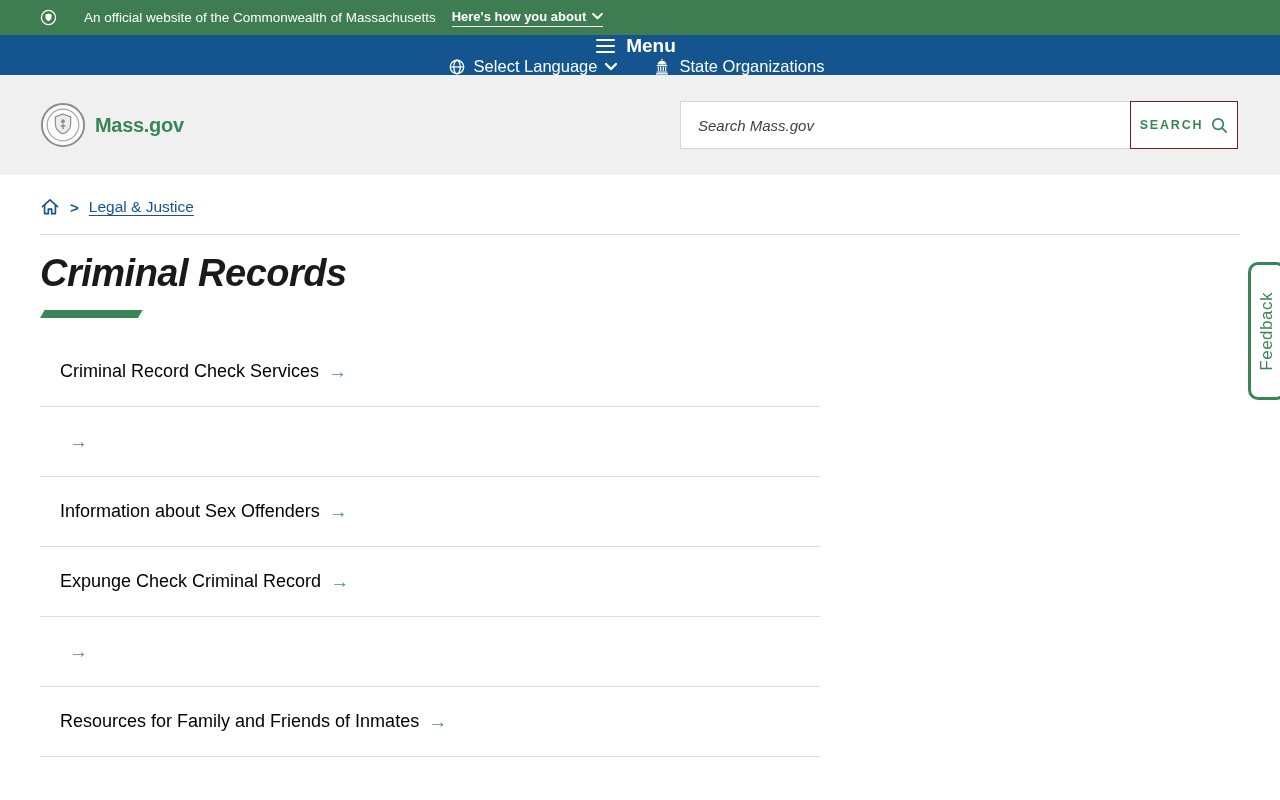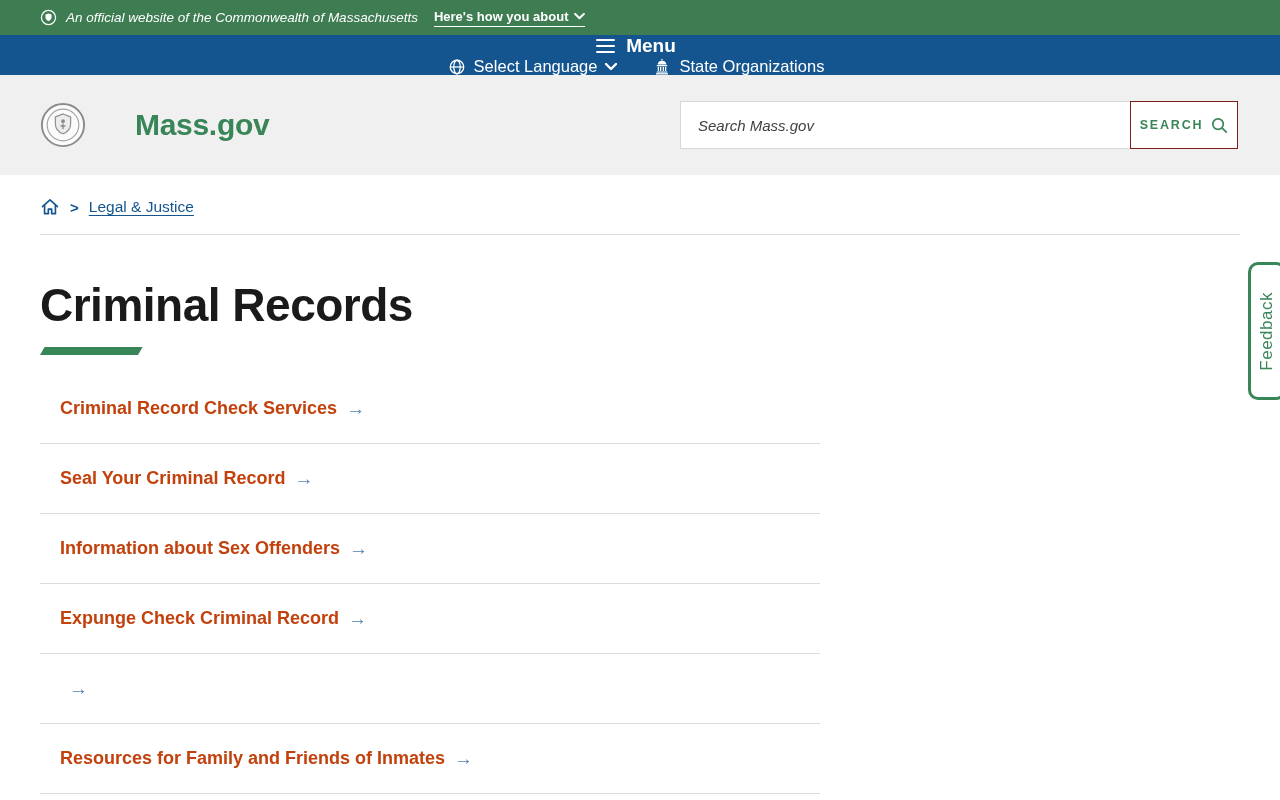--- a/index.html
+++ b/index.html
@@ -10,21 +10,21 @@
     overflow:hidden;
     position:relative;
   }
 
   
   .banner {
     height:35px; background:#3e7c52; color:#fff;
     display:flex; align-items:center; padding-left:40px;
   }
   .banner .seal-mini { width:17px; height:17px; display:block; }
-  .banner-text { font-size:13.5px; margin-left:9px;font-style:italic; }
+  .banner-text { font-size:13.5px; margin-left:27px; }
   .hyk {
     margin-left:16px; display:flex; align-items:center; gap:6px;
     font-size:13px; font-weight:bold; cursor:pointer;
     border-bottom:1.5px solid #fff; padding-bottom:2px;
   }
 
   
   .menubar {
     height:40px; background:#14558F; color:#fff;
     display:flex; align-items:center; justify-content:space-between;
@@ -39,21 +39,21 @@
   .menu-item { display:flex; align-items:center; gap:8px; font-size:16.5px; cursor:pointer; }
 
   
   .siteheader {
     height:100px; background:#f0f0f0;
     display:flex; align-items:center; justify-content:space-between;
     padding:0 42px 0 40px;
   }
   .logo { display:flex; align-items:center; gap:9px; cursor:pointer; }
   .logo-seal { width:46px; height:46px; display:block; }
-  .site-name { font-size:30px; font-weight:bold; color:#388557; letter-spacing:-0.3px;margin-left:40px; }
+  .site-name { font-size:20px; font-weight:bold; color:#388557; letter-spacing:-0.3px; }
   .search { display:flex; height:48px; width:558px; }
   .search-input {
     flex:1; border:1px solid #d6d6d6; border-right:none; background:#fff;
     padding:0 17px; font-size:15px; color:#222; outline:none;
     font-family:"Liberation Sans", sans-serif;
   }
   .search-input::placeholder { font-style:italic; color:#3f3f3f; opacity:1; }
   .search-btn {
     width:108px; background:#fff; border:1px solid #7f1d1d;
     display:flex; align-items:center; justify-content:center; gap:8px;
@@ -66,35 +66,36 @@
   .breadcrumb { margin-top:20px; display:flex; align-items:center; gap:10px; height:24px; }
   .home-icon { width:20px; height:20px; display:block; cursor:pointer; }
   .crumb-sep { color:#14558F; font-size:15px; font-weight:bold; }
   .crumb-link {
     color:#14558F; font-size:15.5px; text-decoration:underline;
     text-underline-offset:3px; cursor:pointer;
   }
   .crumb-divider { border:none; border-top:1px solid #dcdcdc; margin-top:15px; }
 
   .page-title {
-    margin-top:43px; font-size:46px; font-weight:bold; color:#1a1a1a;
+    margin-top:17px; font-size:38px; font-weight:bold; color:#1a1a1a;
     letter-spacing:-0.5px;
+    font-style:italic;
   }
   .accent-bar {
     width:98px; height:8px; background:#388557; margin-top:15px;
     transform:skewX(-30deg); transform-origin:bottom left;
   }
 
   .topics { margin-top:19px; width:780px; }
   .topic-row {
     height:70px; display:flex; align-items:center; padding-left:20px;
     border-bottom:1px solid #dcdcdc;
   }
   .topic-row:last-child { border-bottom:none; }
-  .topic-link { color:#c2410c; font-size:18px; font-weight:bold; cursor:pointer; }
+  .topic-link { color:#000000; font-size:18px; font-weight:normal; cursor:pointer; }
   .topic-arrow { color:#4f81b0; font-size:19px; margin-left:9px; }
 
   
   .feedback-tab {
     position:absolute; top:262px; right:-6px; width:38px; height:138px;
     background:#fff; border:3px solid #388557; border-radius:10px;
     display:flex; align-items:center; justify-content:center; cursor:pointer;
   }
   .feedback-label {
     writing-mode:vertical-rl; transform:rotate(180deg);
@@ -192,21 +193,20 @@
 
   <h1 class="page-title">Criminal Records</h1>
   <div class="accent-bar"></div>
 
   <div class="topics">
     <div class="topic-row">
       <span class="topic-link">Criminal Record Check Services</span>
       <span class="topic-arrow">→</span>
     </div>
     <div class="topic-row">
-      <span class="topic-link">Seal Your Criminal Record</span>
       <span class="topic-arrow">→</span>
     </div>
     <div class="topic-row">
       <span class="topic-link">Information about Sex Offenders</span>
       <span class="topic-arrow">→</span>
     </div>
     <div class="topic-row">
       <span class="topic-link">Expunge Check Criminal Record</span>
       <span class="topic-arrow">→</span>
     </div>

